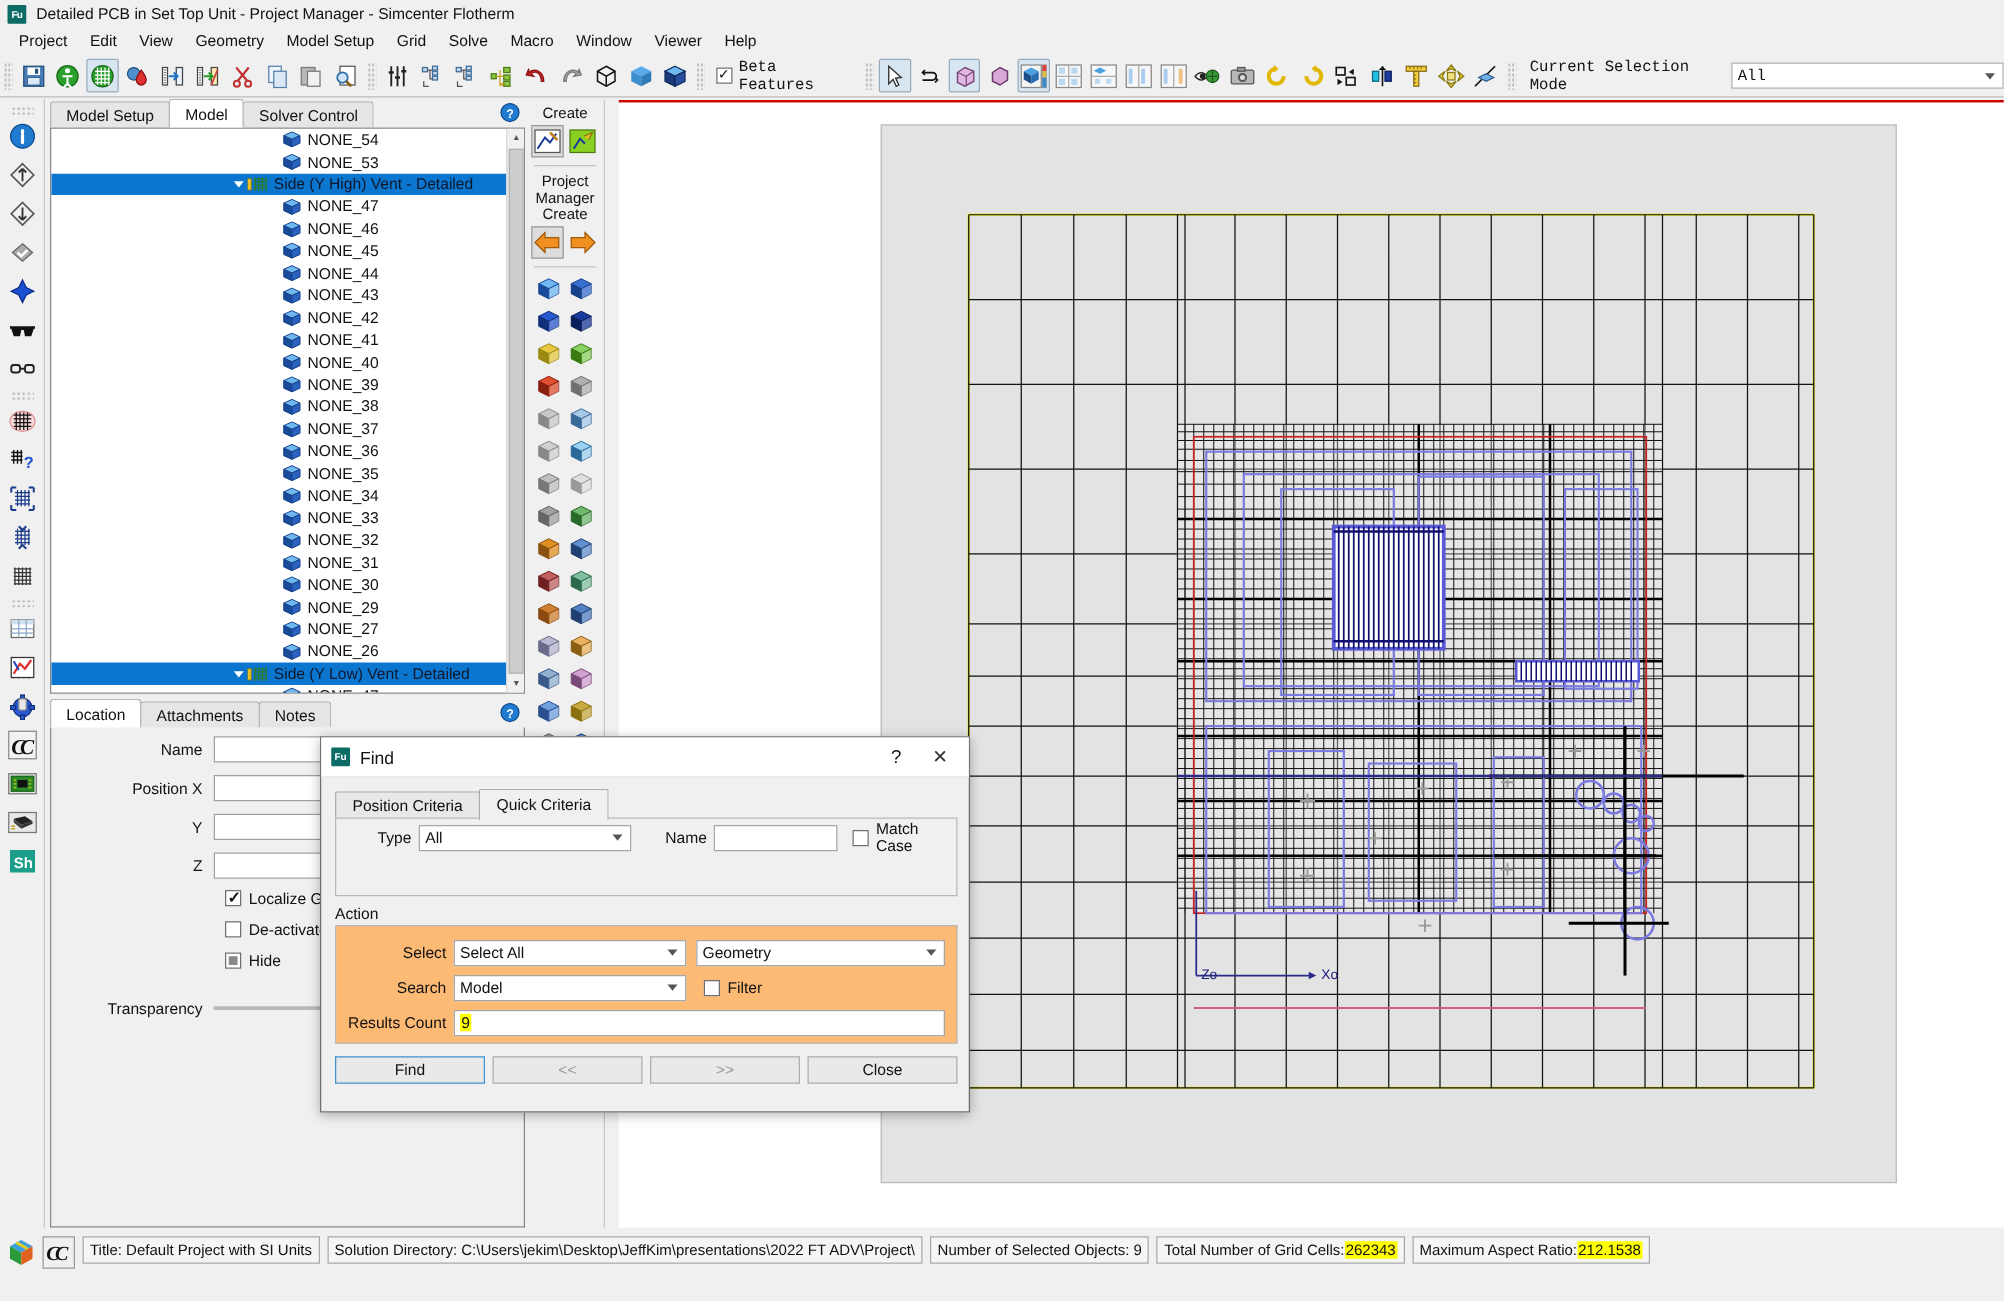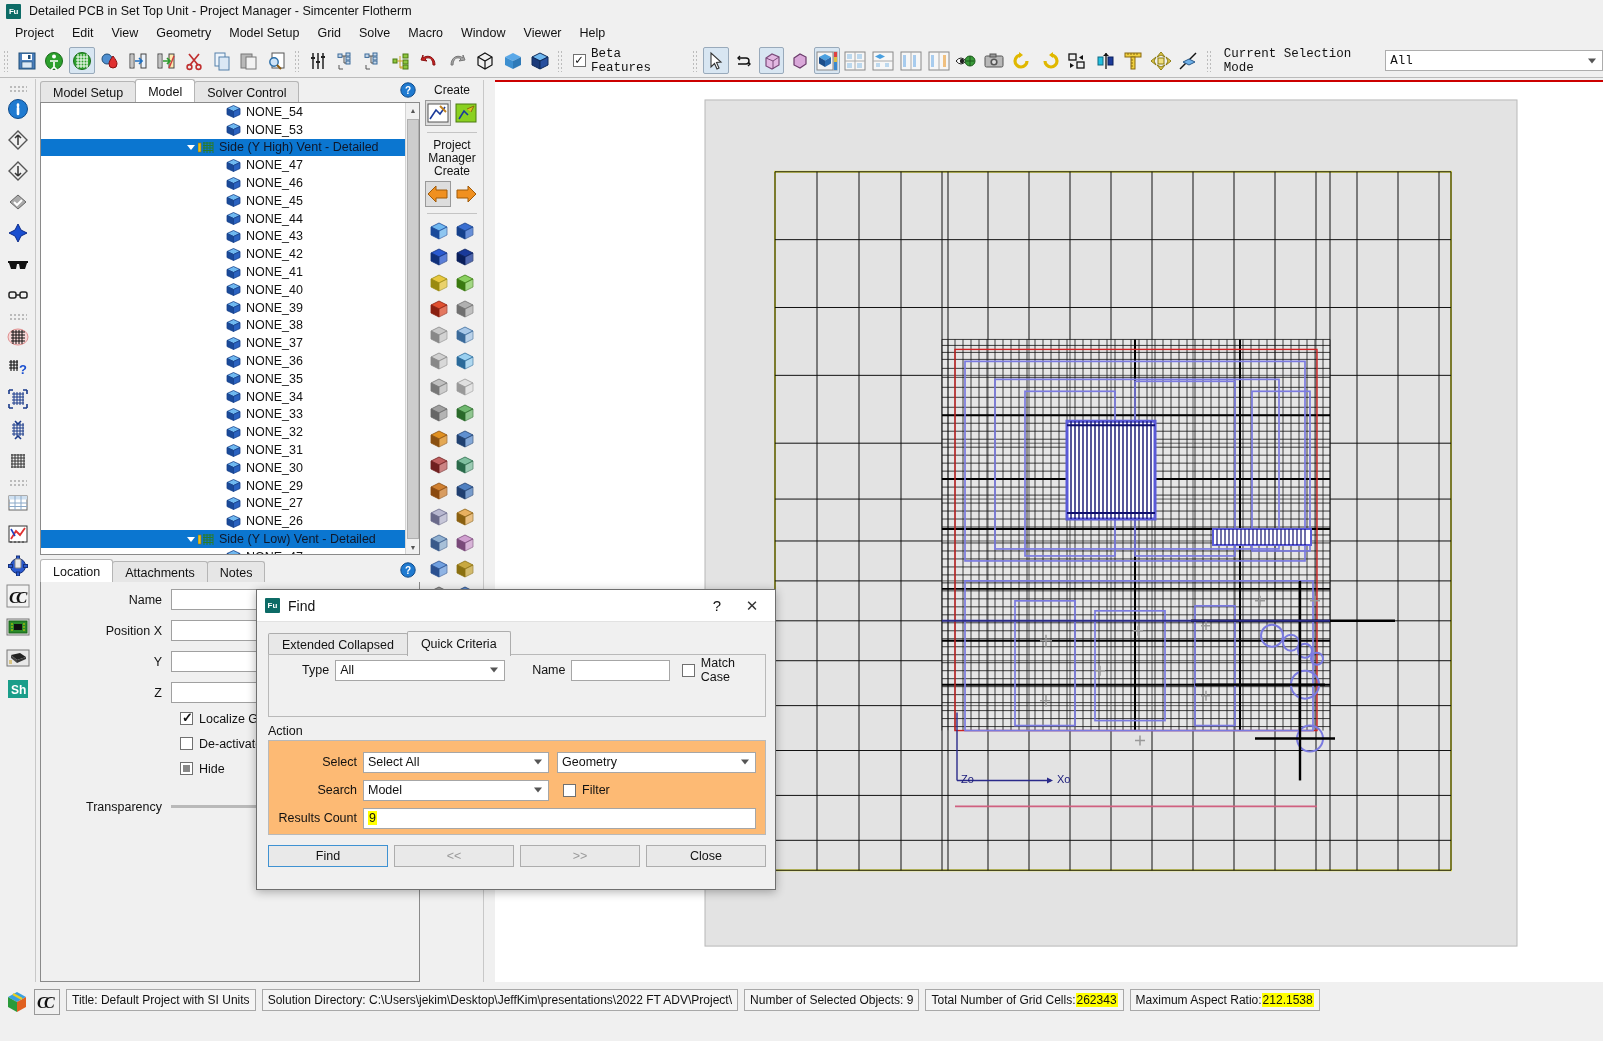--- a/index.html
+++ b/index.html
@@ -1423,21 +1423,21 @@
 
   <div class="dialog">
     <div class="dlg-title">
       <div class="dlg-ic">Fu</div>
       <div class="dlg-name">Find</div>
     </div>
     <div class="dlg-help">?</div>
     <div class="dlg-close">✕</div>
 
     <div class="dtabs" id="dtabs">
-        <div class="dtab">Extended Collapsed</div>
+        <div class="dtab">Position Criteria</div>
         <div class="dtab active">Quick Criteria</div>
       </div>
 
     <div class="dgroup">
 
       <div class="drow">
         <div class="dlabel" style="width:62px;">Type</div>
         <div class="dcombo" style="width:175px;margin-left:6px;">
           <span>All</span>
           <span class="combo-arrow"></span>

